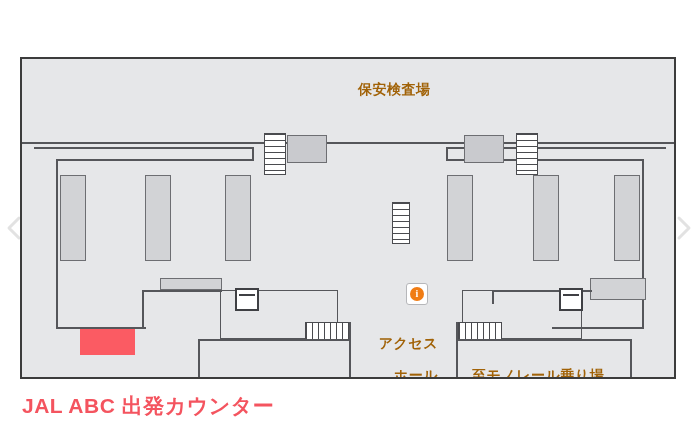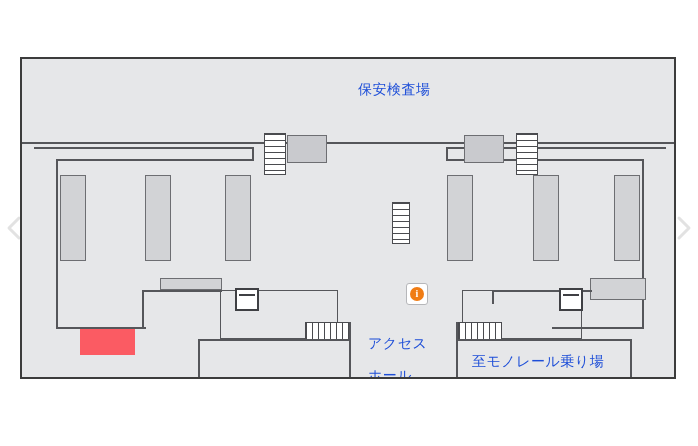--- a/index.html
+++ b/index.html
@@ -138,28 +138,28 @@
     font-size: 10px;
     font-weight: bold;
     line-height: 14px;
     text-align: center;
     font-family: "Liberation Serif", serif;
   }
 
   
   .map-label {
     position: absolute;
-    color: #1d4ed8;
+    color: #a16207;
     font-size: 14px;
-    font-weight: normal;
+    font-weight: bold;
     letter-spacing: 0.5px;
     white-space: nowrap;
     line-height: 1.25;
   }
-  .map-label.center { text-align: left; }
+  .map-label.center { text-align: right; }
 
   
   #caption {
     position: absolute;
     left: 22px;
     top: 392px;
     color: #f4545f;
     font-size: 21px;
     font-weight: bold;
     letter-spacing: 0.5px;
@@ -247,18 +247,19 @@
     <div id="info-marker" style="left:384px; top:224px;">
       <span class="dot">i</span>
     </div>
 
     <div class="map-label" style="left:336px; top:22px;">保安検査場</div>
 
 
     <div class="map-label center" style="left:346px; top:276px; width:70px;">アクセス</div>
     <div class="map-label center" style="left:346px; top:308px; width:70px;">ホール</div>
 
-    <div class="map-label" style="left:450px; top:294px;">至モノレール乗り場</div>
+    <div class="map-label" style="left:450px; top:308px;">至モノレール乗り場</div>
 
   </div>
 
+  <div id="caption">JAL ABC 出発カウンター</div>
 
 </div>
 
 </body></html>

